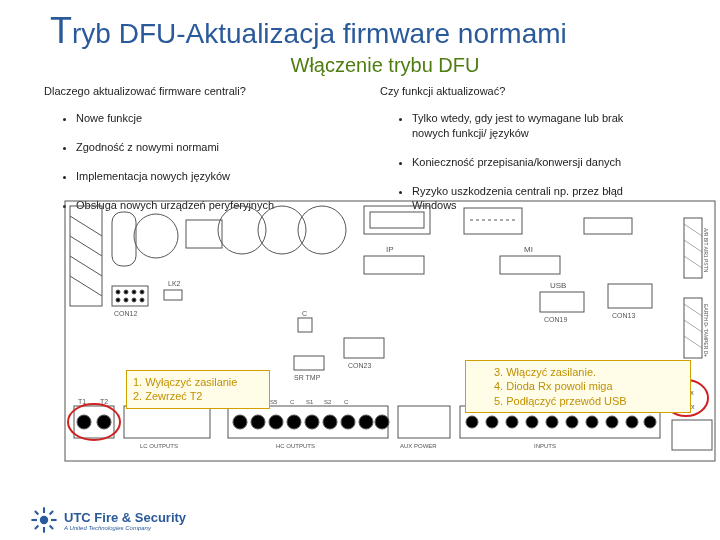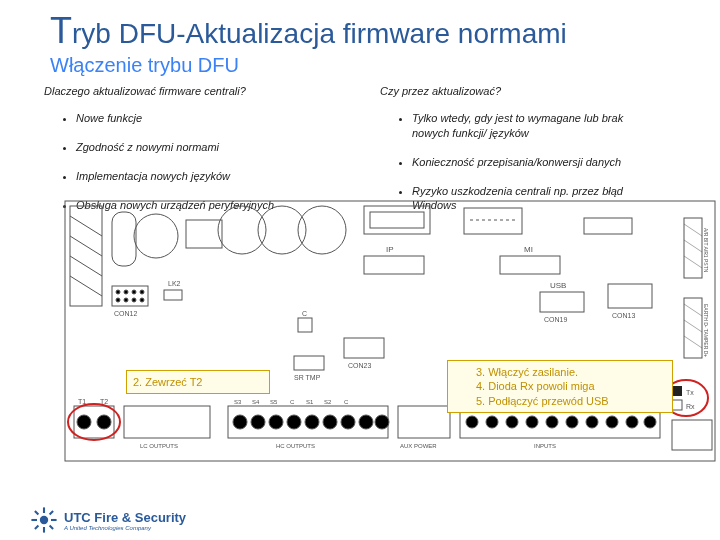--- a/index.html
+++ b/index.html
@@ -15,31 +15,31 @@
   .title {
     color: #2a5a9a;
     font-size: 28px;
     font-weight: normal;
     margin: 10px 0 0 50px;
   }
   .title-big {
     font-size: 36px;
   }
   .subtitle {
-    color: #3b82f6;
+    color: #4d7c0f;
     font-size: 20px;
     margin: 2px 0 8px 50px;
+    text-align: center;
   }
   .cols {
     display: flex;
     gap: 40px;
     padding: 0 44px;
     font-size: 11px;
     color: #222;
-    font-style: italic;
   }
   .col {
     flex: 1;
   }
   .q {
     margin-bottom: 2px;
   }
   ul {
     margin: 0;
     padding-left: 18px;
@@ -62,21 +62,21 @@
   .callout {
     position: absolute;
     border: 1px solid #d0a000;
     background: #fffde8;
     font-size: 11px;
     color: #c09000;
     padding: 4px 6px;
     line-height: 1.3;
   }
   .c1 { left: 90px; top: 170px; width: 130px; }
-  .c2 { left: 411px; top: 160px; width: 190px; padding-left: 28px; }
+  .c2 { left: 429px; top: 160px; width: 190px; padding-left: 28px; }
   .logo {
     position: absolute;
     left: 30px;
     bottom: 6px;
     display: flex;
     align-items: center;
     gap: 6px;
   }
   .logo-sun {
     width: 28px;
@@ -106,21 +106,21 @@
   <div class="col">
     <div class="q">Dlaczego aktualizować firmware centrali?</div>
     <ul>
       <li>Nowe funkcje</li>
       <li>Zgodność z nowymi normami</li>
       <li>Implementacja nowych języków</li>
       <li>Obsługa nowych urządzeń peryferyjnych</li>
     </ul>
   </div>
   <div class="col">
-    <div class="q">Czy przez aktualizować?</div>
+    <div class="q">Czy funkcji aktualizować?</div>
     <ul>
       <li>Tylko wtedy, gdy jest to wymagane lub brak nowych funkcji/ języków</li>
       <li>Konieczność przepisania/konwersji danych</li>
       <li>Ryzyko uszkodzenia centrali np. przez błąd Windows</li>
     </ul>
   </div>
 </div>
 
 <div class="board-wrap">
   <svg class="board" viewBox="0 0 652 280">
@@ -255,20 +255,21 @@
     </g>
     <text x="642" y="28" font-size="5" fill="#555" style="writing-mode:tb">A/R BIT A/R1 PSTN</text>
     <text x="642" y="104" font-size="5" fill="#555" style="writing-mode:tb">EARTH D- TAMPER D+</text>
 
     <ellipse cx="30" cy="222" rx="26" ry="18" fill="none" stroke="#d02020" stroke-width="2"></ellipse>
 
     <ellipse cx="622" cy="198" rx="22" ry="18" fill="none" stroke="#d02020" stroke-width="2"></ellipse>
   </svg>
 
   <div class="callout c1">
+    <div>1. Wyłączyć zasilanie</div>
     <div>2. Zewrzeć T2</div>
   </div>
   <div class="callout c2">
     <div>3. Włączyć zasilanie.</div>
     <div>4. Dioda Rx powoli miga</div>
     <div>5. Podłączyć przewód USB</div>
   </div>
 </div>
 
 <div class="logo">

